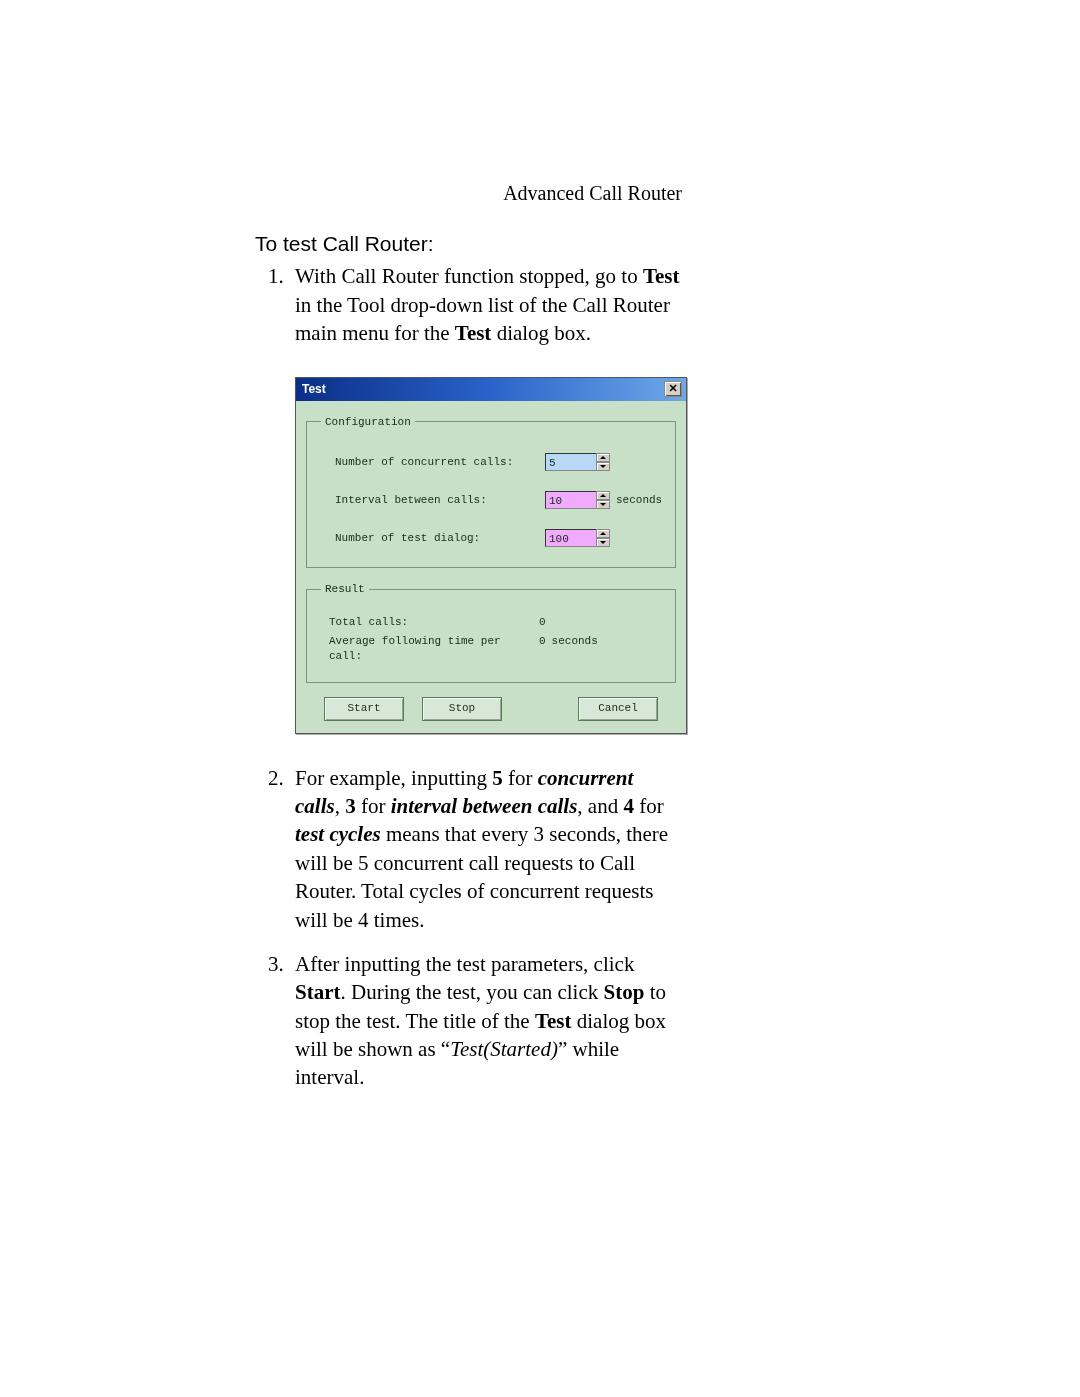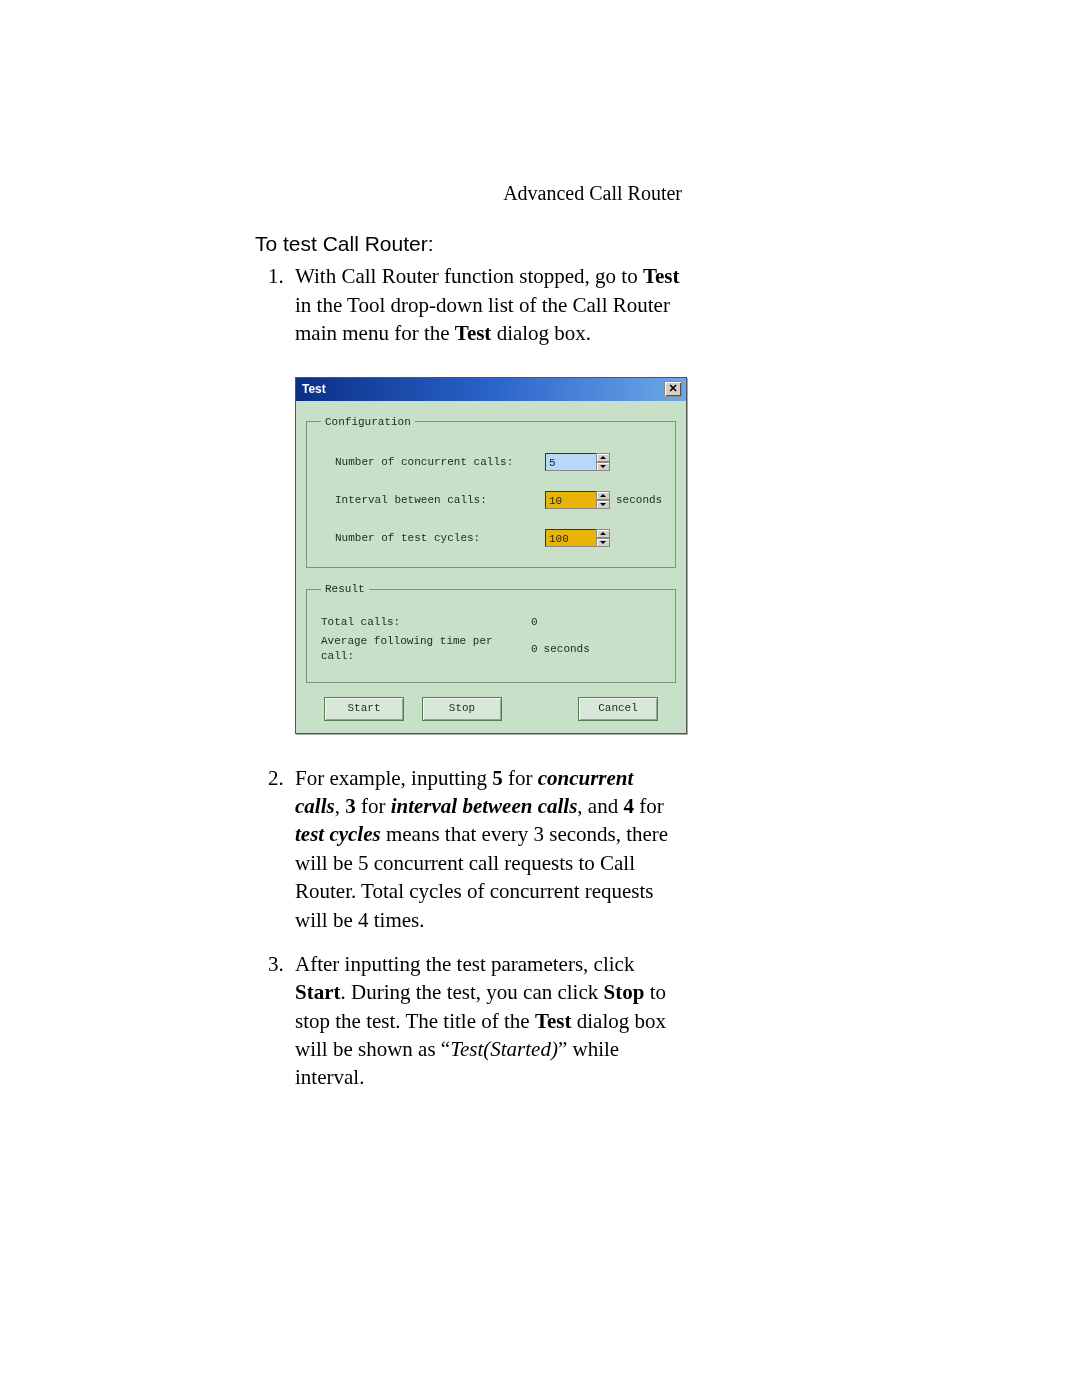--- a/index.html
+++ b/index.html
@@ -108,21 +108,21 @@
     display: flex;
     align-items: center;
     margin: 10px 0 20px 14px;
   }
   .row:last-child { margin-bottom: 4px; }
   .row .lbl { flex: 0 0 210px; }
   .row .val {
     display: inline-block;
     width: 52px;
     height: 18px;
-    background: #eab308;
+    background: #f0abfc;
     border: 1px inset #888;
     padding: 0 3px;
     line-height: 18px;
     font-size: 11px;
     box-sizing: border-box;
   }
   .spinner {
     display: inline-flex;
     flex-direction: column;
     width: 14px;
@@ -143,22 +143,21 @@
     left: 3px;
     width: 0; height: 0;
     border-left: 3px solid transparent;
     border-right: 3px solid transparent;
   }
   .spinner .btn.up::after { top: 2px; border-bottom: 3px solid #000; }
   .spinner .btn.dn::after { bottom: 2px; border-top: 3px solid #000; }
   .unit { margin-left: 6px; }
   .result-row {
     display: flex;
-    align-items: center;
-    margin: 4px 0;
+    margin: 4px 8px;
   }
   .result-row .lbl { flex: 0 0 210px; }
   .buttons {
     display: flex;
     justify-content: center;
     gap: 18px;
     margin-top: 2px;
   }
   .buttons .dlg-btn {
     width: 78px;
@@ -223,21 +222,21 @@
                 <span class="lbl">Interval between calls:</span>
                 <span class="val">10</span>
                 <span class="spinner">
                     <span class="btn up"></span>
                     <span class="btn dn"></span>
                   </span>
                 <span class="unit">seconds</span>
               </div>
 
               <div class="row" style="margin-bottom:6px;">
-                <span class="lbl">Number of test cycles:</span>
+                <span class="lbl">Number of test dialog:</span>
                 <span class="val">100</span>
                 <span class="spinner">
                     <span class="btn up"></span>
                     <span class="btn dn"></span>
                   </span>
               </div>
             </fieldset>
 
             <fieldset>
               <legend>Result</legend>

